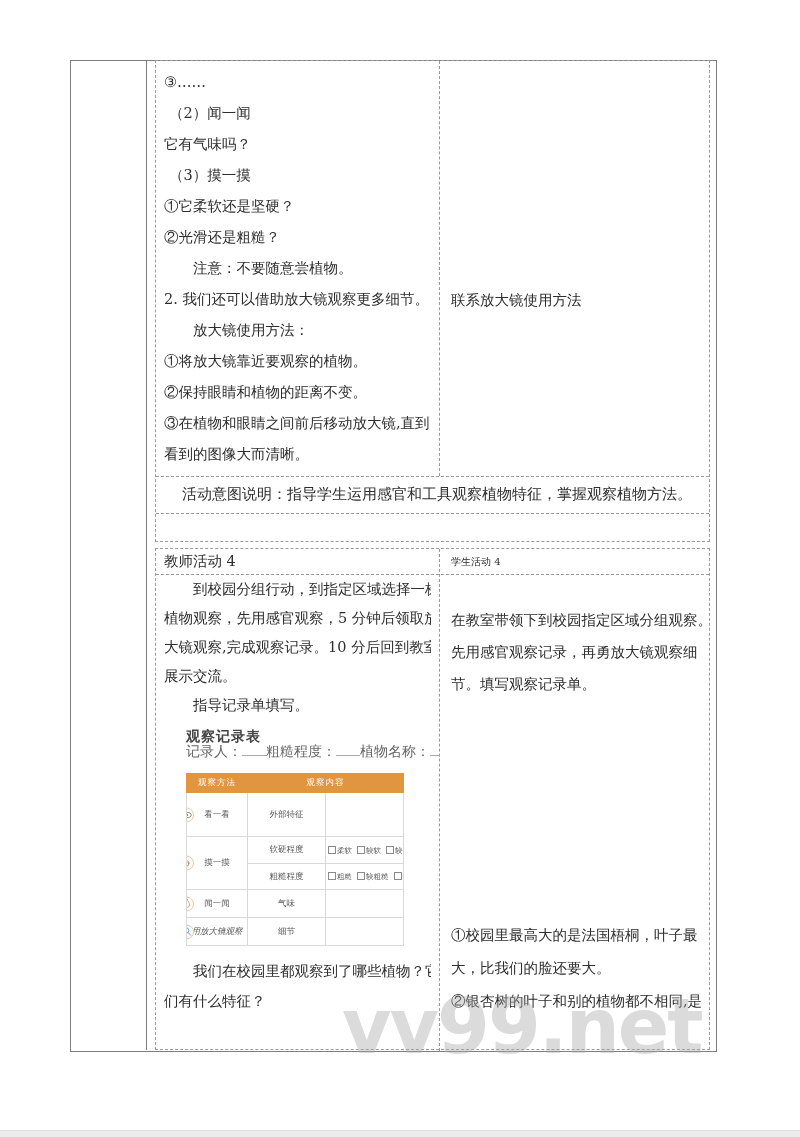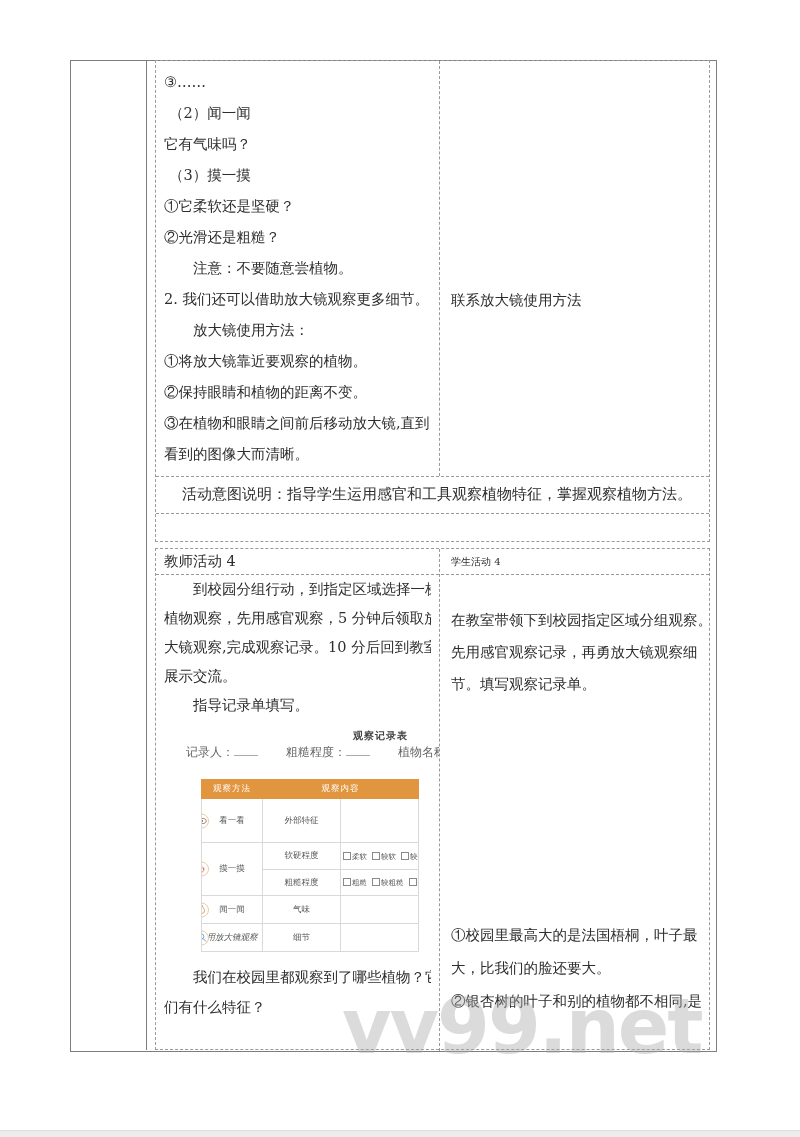--- a/index.html
+++ b/index.html
@@ -30,26 +30,26 @@
            font-size:15px;padding-left:9px;box-sizing:border-box;text-align:center;}
   
   .watermark{left:342px;top:982px;font-family:"DejaVu Sans","Liberation Sans",sans-serif;
     font-weight:bold;font-style:normal;font-size:76px;letter-spacing:-2px;
     color:rgba(170,170,170,0.42);z-index:5;pointer-events:none;}
   
   .bottom-strip{left:0;right:0;bottom:0;height:6px;background:#ececec;border-top:1px solid #dedede;}
   
   .form-wrap{margin:8px 0 0 22px;width:222px;
     font-family:"DejaVu Sans","Liberation Sans",sans-serif;color:#555;}
-  .form-title{text-align:right;font-size:10px;color:#444;font-weight:bold;
+  .form-title{text-align:left;font-size:14px;color:#444;font-weight:bold;
     letter-spacing:1px;height:16px;line-height:16px;}
   .form-fields{display:flex;justify-content:space-between;align-items:flex-end;
-    font-size:12px;color:#666;height:15px;margin:2px 0 18px 0;white-space:nowrap;gap:28px;}
+    font-size:14px;color:#666;height:15px;margin:2px 0 12px 0;white-space:nowrap;}
   .fline{display:inline-block;width:24px;border-bottom:1px solid #aaa;height:8px;}
-  table.obs{border-collapse:collapse;width:218px;table-layout:fixed;margin-left:15px;}
+  table.obs{border-collapse:collapse;width:218px;table-layout:fixed;}
   table.obs td{border:1px solid #d9d9d9;font-size:8.5px;color:#555;
     padding:0 2px;text-align:center;vertical-align:middle;overflow:hidden;white-space:nowrap;}
   table.obs tr.hdr td{background:#E2953F;color:#fff;border-color:#E2953F;
     height:18px;font-size:8.5px;letter-spacing:1px;}
   .c-method{width:56px;}
   .c-attr{width:40px;}
   .c-content{width:118px;}
   td.methodcell{position:relative;padding-left:10px;}
   td.contentcell{text-align:left;padding-left:4px;}
   .circ{position:absolute;left:-8px;top:50%;transform:translateY(-50%);

